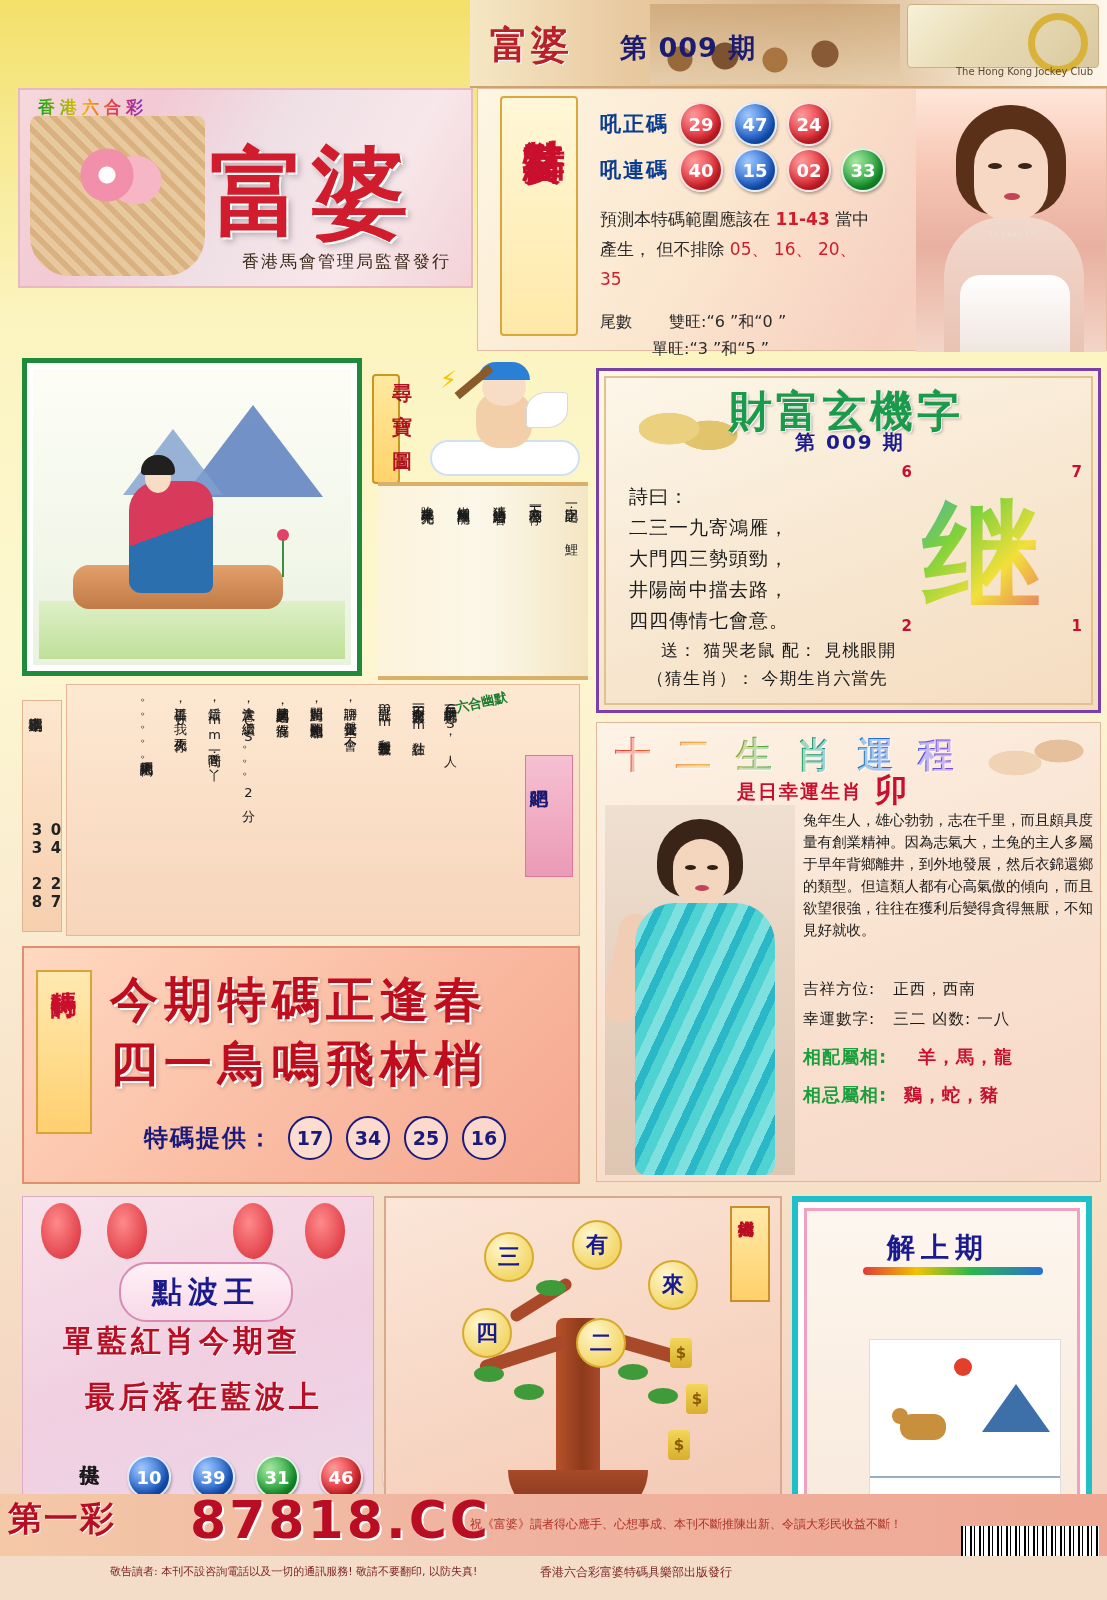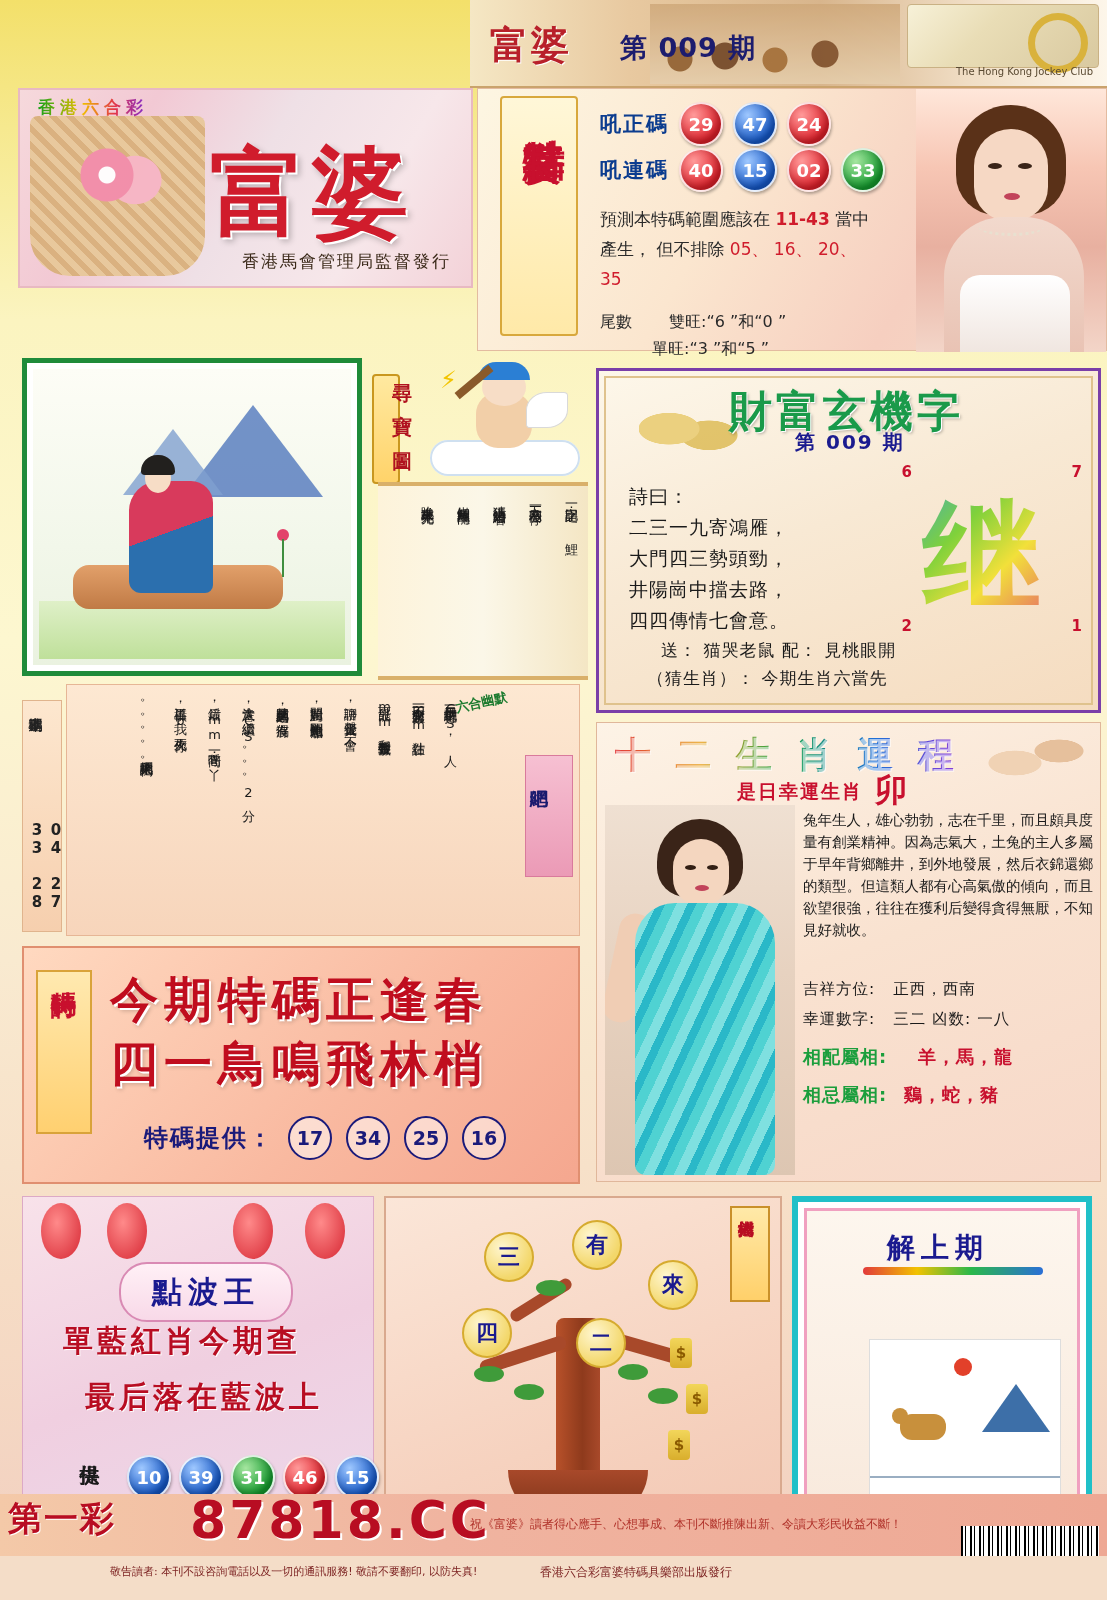--- a/index.html
+++ b/index.html
@@ -190,21 +190,21 @@
 
   
   #dianbo{left:22px;top:1196px;width:352px;height:340px;background:linear-gradient(160deg,#f8e2ea,#f0cfe0 50%,#ecd8ea);border:1px solid #dca9c6;}
   #dianbo .lantern{position:absolute;top:6px;width:40px;height:56px;background:radial-gradient(ellipse at 40% 35%,#ff8a8a,#d62632);border-radius:50%;}
   .db-title{position:absolute;left:96px;top:34px;width:170px;height:56px;border:2px solid #d98ab4;border-radius:28px;
      background:linear-gradient(180deg,#fff0f6,#f8d9e8);display:flex;align-items:center;justify-content:center;
      font-size:30px;font-weight:bold;color:#1a1a8f;letter-spacing:6px;margin-top:31px;}
   .db-l1{position:absolute;left:40px;top:124px;font-size:30px;font-weight:bold;color:#b80d22;letter-spacing:4px;text-shadow:1px 1px 0 #fff;}
   .db-l2{position:absolute;left:62px;top:180px;font-size:30px;font-weight:bold;color:#b80d22;letter-spacing:4px;text-shadow:1px 1px 0 #fff;}
   .db-prov{position:absolute;left:54px;top:252px;font-size:20px;color:#1a1a1a;font-weight:bold;}
-  .db-balls{position:absolute;left:104px;top:258px;display:flex;gap:8px;}
+  .db-balls{position:absolute;left:104px;top:258px;display:flex;gap:20px;}
 
   
   #tree{left:384px;top:1196px;width:398px;height:372px;background:linear-gradient(160deg,#fbe6d8,#f6d2bf 60%,#f2c6b2);border:2px solid #d9a98e;}
   #tree .trunk{position:absolute;left:170px;top:120px;width:44px;height:168px;background:linear-gradient(90deg,#b8512a,#8e3a1c 60%,#a8492a);border-radius:8px;}
   #tree .root{position:absolute;left:122px;top:272px;width:140px;height:48px;background:linear-gradient(180deg,#a8492a,#7c3218);border-radius:0 0 60px 60px;}
   #tree .branch{position:absolute;background:#a8492a;border-radius:8px;}
   #tree .leaf{position:absolute;width:30px;height:16px;background:#3f9b3a;border-radius:50%;}
   .tcircle{position:absolute;width:46px;height:46px;border-radius:50%;
      background:radial-gradient(circle at 35% 30%,#fff6cf,#f3d76a 70%);border:2px solid #d6ab2f;
      display:flex;align-items:center;justify-content:center;font-size:22px;font-weight:bold;color:#1a1a8f;}

